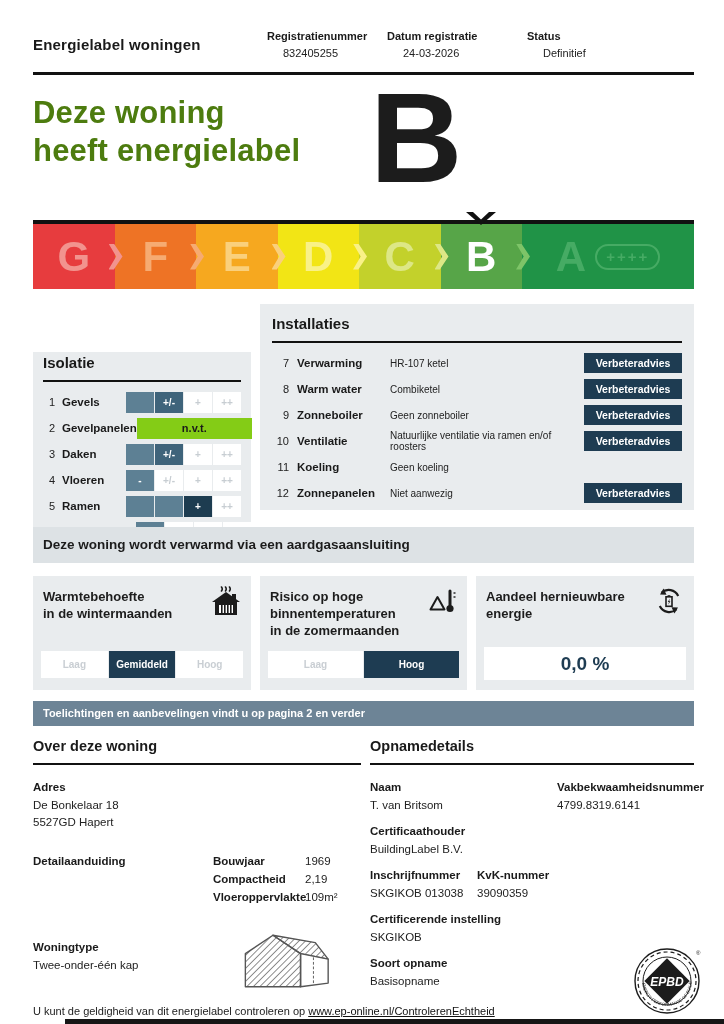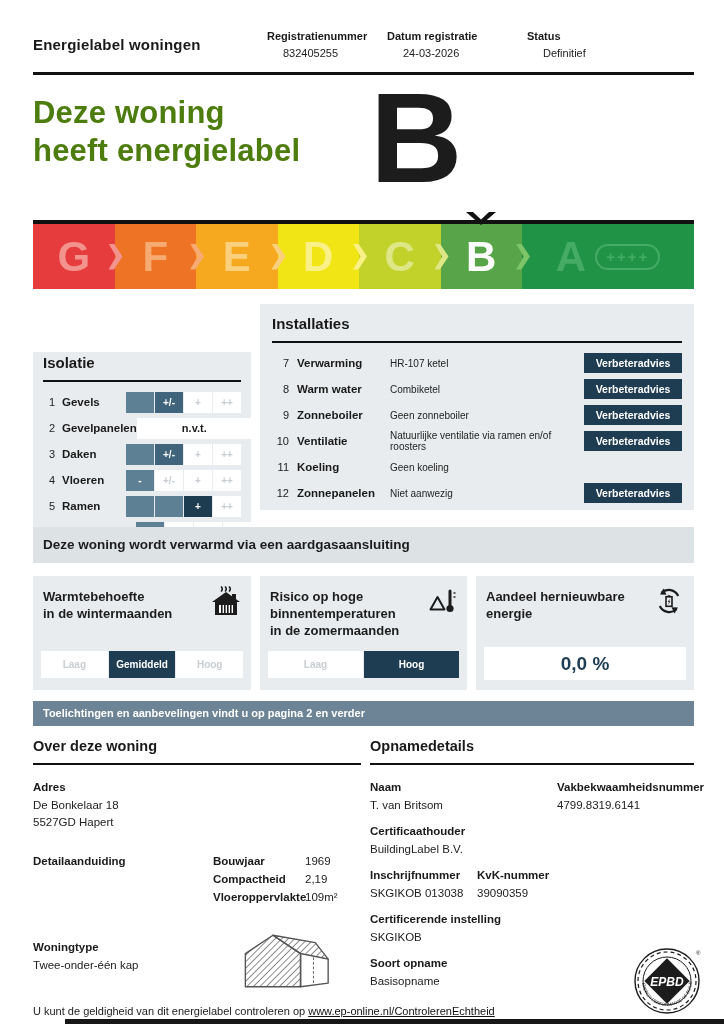--- a/index.html
+++ b/index.html
@@ -40,21 +40,21 @@
   .panel-title { font-size:15px; font-weight:bold; padding-bottom:9px; border-bottom:2px solid #111; margin-bottom:7px; }
 
   .iso-row { display:flex; align-items:center; height:26px; }
   .iso-num { width:12px; text-align:right; font-size:11px; color:#222; flex:none; }
   .iso-label { font-size:11.5px; font-weight:bold; margin-left:7px; flex:none; }
   .iso-cells { margin-left:auto; display:flex; gap:1px; }
   .cell { width:28px; height:21px; background:#fff; font-size:10px; font-weight:bold; color:#c7cdd2;
           display:flex; align-items:center; justify-content:center; }
   .cell.filled { color:transparent; }
   .cell.active { color:#fff; }
-  .cell-nvt { width:115px; height:21px; background:#ffffff; color:#1a1a1a; font-size:11px; font-weight:bold;
+  .cell-nvt { width:115px; height:21px; background:#84cc16; color:#1a1a1a; font-size:11px; font-weight:bold;
               display:flex; align-items:center; justify-content:center; }
 
   .inst-row { display:flex; align-items:center; height:26px; }
   .inst-num { width:17px; text-align:right; font-size:11px; color:#222; flex:none; }
   .inst-label { font-size:11.5px; font-weight:bold; margin-left:8px; width:93px; flex:none; }
   .inst-value { font-size:10px; color:#222; flex:1; }
   .inst-btn { width:98px; height:20px; background:#1e3c52; color:#fff; border:none; font-family:inherit;
               font-size:10.5px; font-weight:bold; flex:none; }
 
   

